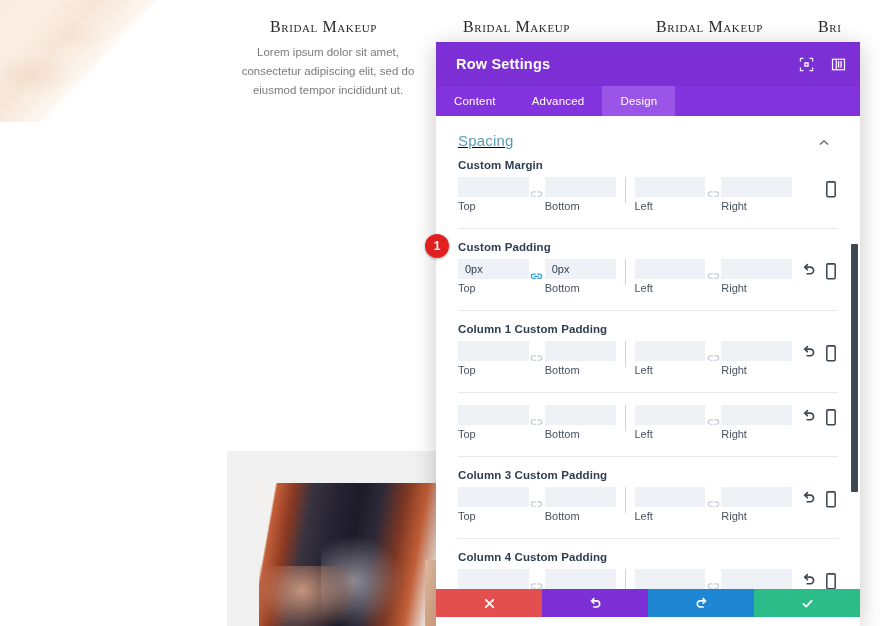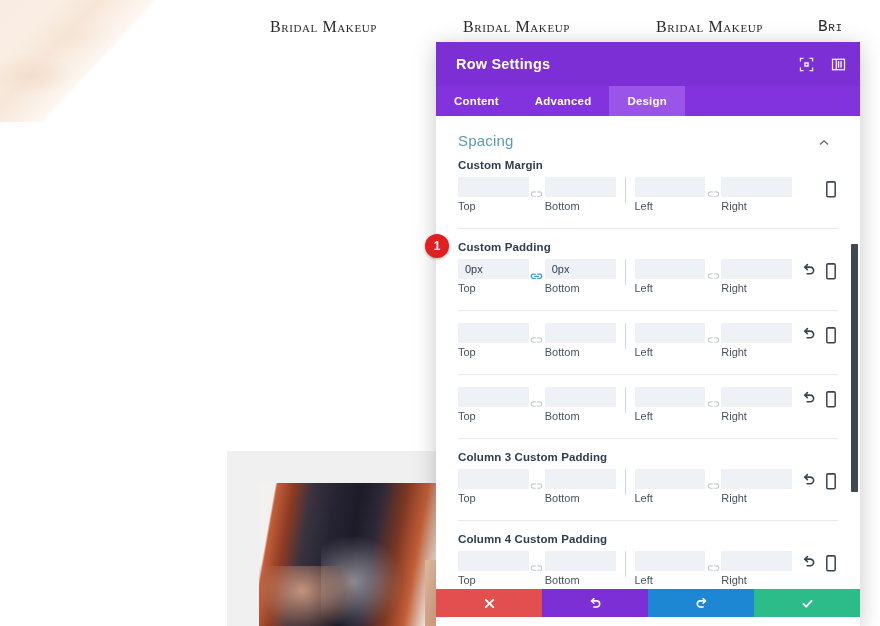--- a/index.html
+++ b/index.html
@@ -32,21 +32,21 @@
   .bg-head {
     position: absolute; top: 18px;
     font-family: "Liberation Serif", serif;
     font-variant: small-caps;
     font-size: 16px; letter-spacing: .6px; color: #2b2b2b;
     white-space: nowrap;
   }
   .bg-head.h1 { left: 270px; }
   .bg-head.h2 { left: 463px; }
   .bg-head.h3 { left: 656px; }
-  .bg-head.h4 { left: 818px; font-family: Liberation Mono, monospace; }
+  .bg-head.h4 { left: 818px; }
 
   .bg-para {
     position: absolute; width: 180px;
     font-size: 11.5px; line-height: 19px; color: #7b7b7b;
     text-align: center;
   }
   .bg-para.p1 { left: 238px; top: 43px; }
 
   .bg-photo-frame {
     position: absolute; left: 227px; top: 451px; width: 214px; height: 175px;
@@ -101,33 +101,34 @@
     margin-left: auto; display: flex; align-items: center; gap: 17px;
   }
   .hicon { width: 15px; height: 15px; opacity: .95; cursor: pointer; display:block; }
 
   .modal-tabs {
     background: #8333dd; height: 30px; flex: none;
     display: flex; align-items: stretch;
   }
   .tab {
     display: flex; align-items: center; justify-content: center;
-    padding: 0 18px; font-size: 11.5px; font-weight: bold;
+    padding: 0 18px; font-size: 11.5px; font-weight: normal;
     color: #ffffff; cursor: pointer; letter-spacing: .2px;
   }
   .tab.active { background: #9a55e8; }
 
   .modal-body {
     flex: 1 1 auto; position: relative;
     background: #ffffff; overflow: hidden;
   }
 
   .section-head {
     display: flex; align-items: center;
     padding: 16px 30px 10px 22px;
+    text-decoration: underline;
   }
   .section-title {
     font-size: 15px; color: #5a9bb5; font-weight: normal;
     letter-spacing: .2px;
   }
   .chev { margin-left: auto; width: 12px; height: 12px; }
 
   .group { padding: 0 22px; }
   .group-label {
     font-size: 11.5px; color: #2d3e50; font-weight: bold;
@@ -212,20 +213,21 @@
   <div class="bg-layer">
     <div class="bg-corner-img"></div>
 
     <div class="bg-heads">
       <div class="bg-head h1">Bridal Makeup</div>
       <div class="bg-head h2">Bridal Makeup</div>
       <div class="bg-head h3">Bridal Makeup</div>
       <div class="bg-head h4">Bri</div>
     </div>
 
+    <div class="bg-para p1">Lorem ipsum dolor sit amet, consectetur adipiscing elit, sed do eiusmod tempor incididunt ut.</div>
 
     <div class="bg-photo-frame"></div>
     <div class="bg-photo"></div>
     <div class="bg-photo-right"></div>
     <div class="bg-photo-strip"></div>
   </div>
 
   <div class="modal">
 
     <div class="modal-header">
@@ -336,20 +338,21 @@
                   <span class="tool"><svg viewBox="0 0 12 16" fill="none" stroke="#3b454f" stroke-width="1.3">
                       <rect x="2.4" y="1.6" width="7.2" height="12.8" rx="1"></rect>
                     </svg></span>
                 </div>
               </div>
             </div>
           </div>
           <div>
             <div class="hr"></div>
             <div class="group">
+              <div class="group-label">Column 1 Custom Padding</div>
               <div class="field-row">
                 <div class="pair">
                   <div class="cell"><input class="inp" type="text" value="" placeholder="" style=""><div class="sub">Top</div></div>
                   <span class="linkicon">
                     <svg viewBox="0 0 16 12" fill="none" stroke="#c3cbd4" stroke-width="1.4" stroke-linecap="round">
                       <path d="M6.6 2.8H4.3a2.7 2.7 0 000 5.4h2.3"></path>
                       <path d="M9.4 2.8h2.3a2.7 2.7 0 010 5.4H9.4"></path>
                     </svg>
                   </span>
                   <div class="cell"><input class="inp" type="text" value="" placeholder="" style=""><div class="sub">Bottom</div></div>

